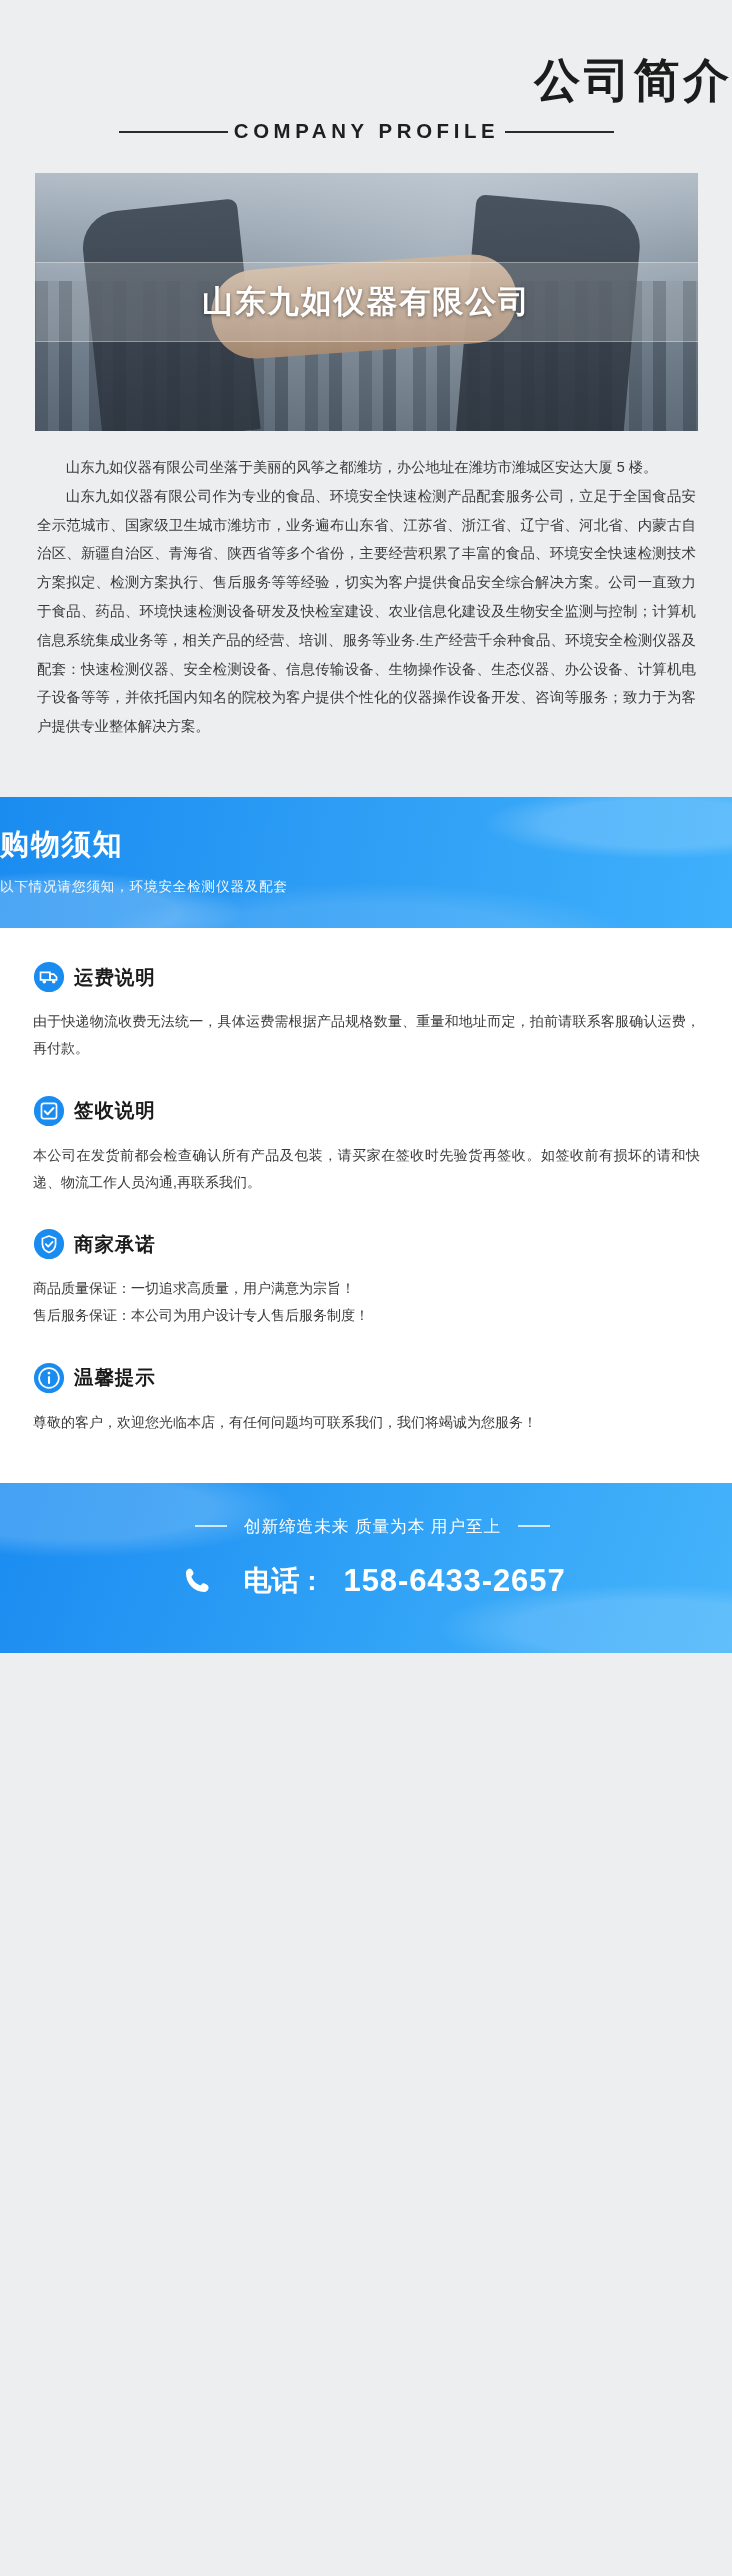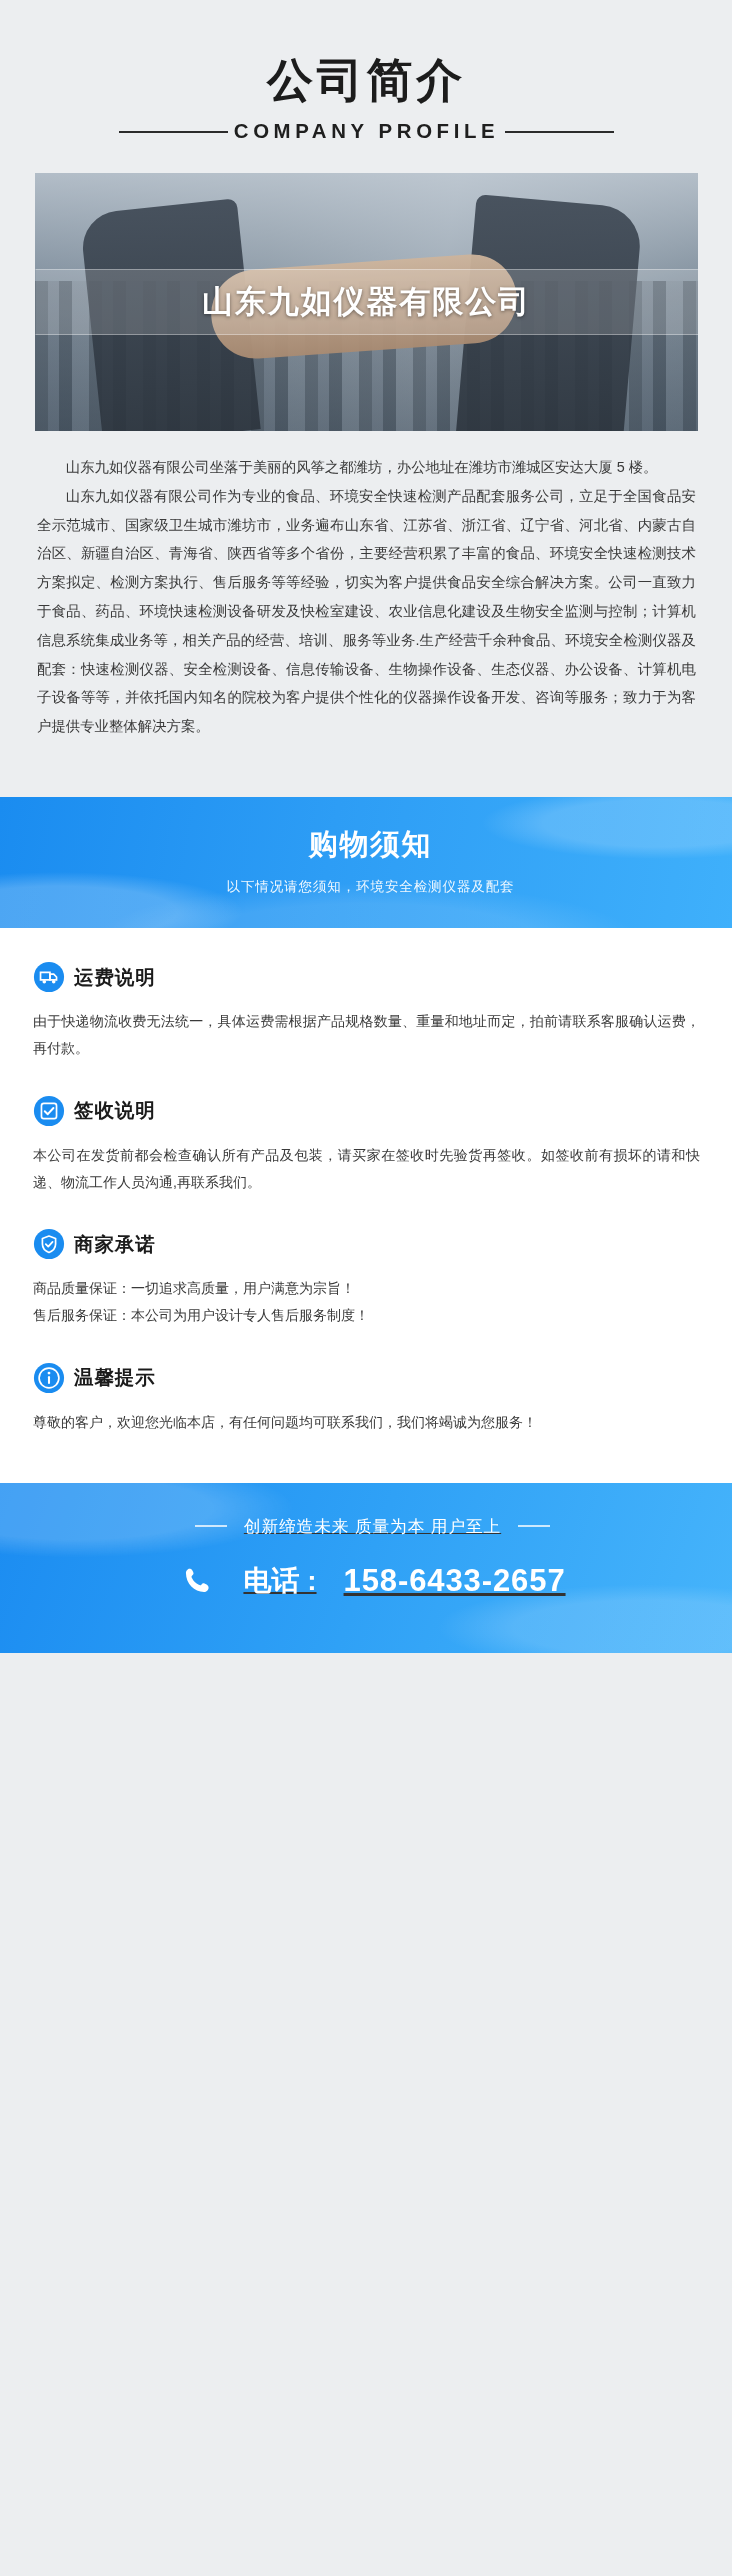--- a/index.html
+++ b/index.html
@@ -16,20 +16,21 @@
     background: #eceef0;
     padding: 45px 0 56px 0;
   }
   .title-wrap { text-align: center; padding: 9.3px 0 26px 0; }
   .main-title {
     font-size: 46px;
     font-weight: bold;
     letter-spacing: 3.7px;
     color: #1c1c1c;
     line-height: 1.15;
+    text-align: right;
   }
   .sub-title-row {
     display: flex;
     align-items: center;
     justify-content: center;
     margin-top: 13px;
     gap: 6px;
   }
   .rule { height: 1.9px; width: 109px; background: #2b2b2b; }
   .sub-title {
@@ -70,21 +71,21 @@
   .hero .hand-l { left: 56px; top: 33px; width: 158px; height: 232px; border-radius: 37px 9.3px 0 0; transform: rotate(-6deg); }
   .hero .hand-r { right: 65px; top: 28px; width: 167px; height: 241px; border-radius: 9.3px 41px 0 0; transform: rotate(5deg); }
   .hero .shake {
     position: absolute; left: 176px; top: 89px; width: 306px; height: 89px;
     background: linear-gradient(180deg, #cdb49c 0%, #a98b72 100%);
     border-radius: 45px; opacity: .95; transform: rotate(-4deg);
   }
   .hero .band {
     position: absolute;
     left: 50%; top: 50%; transform: translate(-50%, -50%);
-    width: 100%; height: 66px;
+    width: 100%; height: 80px;
     background: rgba(255,255,255,.17);
     border-top: 0.9px solid rgba(255,255,255,.35);
     border-bottom: 0.9px solid rgba(255,255,255,.35);
     display: flex; align-items: center; justify-content: center;
   }
   .hero .band-text {
     color: #ffffff;
     font-size: 31px;
     font-weight: bold;
     letter-spacing: 1.9px;
@@ -97,22 +98,21 @@
     line-height: 2.0;
     color: #3a3a3a;
     text-align: justify;
   }
   .body-text p { text-indent: 2em; }
 
   
   .notice-header {
     position: relative;
     background: linear-gradient(100deg, #1a8cf0 0%, #2d9df5 45%, #3fb0fb 100%);
-    padding: 28px 0 32px 8px;
-    text-align: center;
+    padding: 28px 0 32px 0;
     overflow: hidden;
     font-family: Liberation Mono, monospace;
   }
   .notice-header .swirl {
     position: absolute; inset: 0;
     background:
       radial-gradient(ellipse 297px 65px at 8% 88%, rgba(255,255,255,.22) 0 40%, transparent 62%),
       radial-gradient(ellipse 278px 56px at 90% 20%, rgba(255,255,255,.18) 0 42%, transparent 64%),
       radial-gradient(ellipse 390px 83px at 50% 110%, rgba(255,255,255,.12) 0 45%, transparent 70%);
   }
@@ -139,21 +139,20 @@
   .block-title { font-size: 19.5px; font-weight: bold; color: #1b1b1b; letter-spacing: 0.9px; }
   .block-text { font-size: 14px; line-height: 1.95; color: #3a3a3a; text-align: justify; }
 
   
   .footer {
     position: relative;
     background: linear-gradient(110deg, #1b8cf1 0%, #2fa1f6 50%, #46b4fb 100%);
     padding: 32px 0 33px 12px;
     text-align: center;
     overflow: hidden;
-    text-decoration: underline;
   }
   .footer .swirl2 {
     position: absolute; inset: 0;
     background:
       radial-gradient(ellipse 334px 74px at 10% 15%, rgba(255,255,255,.18) 0 42%, transparent 66%),
       radial-gradient(ellipse 315px 65px at 88% 85%, rgba(255,255,255,.15) 0 42%, transparent 66%);
   }
   .slogan {
     position: relative;
     display: flex; align-items: center; justify-content: center; gap: 16.7px;

